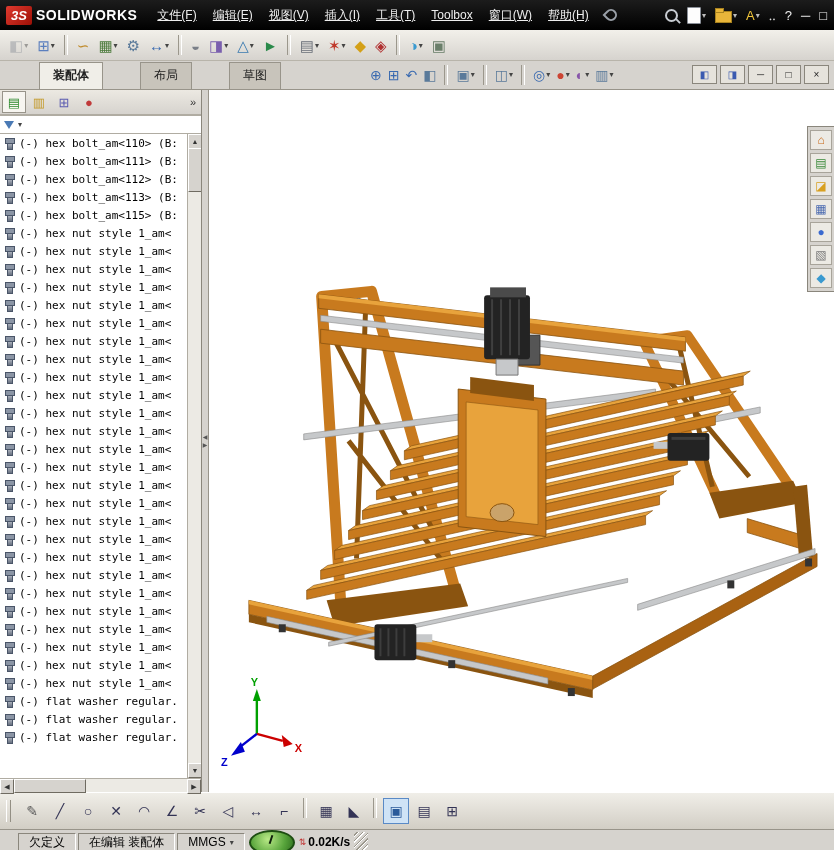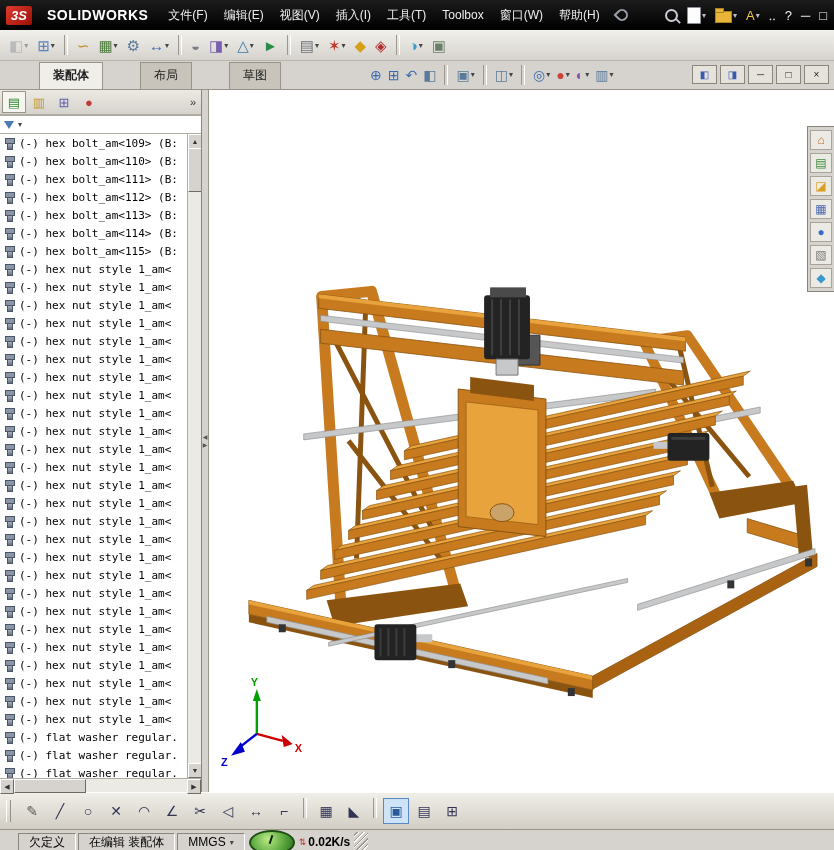--- a/index.html
+++ b/index.html
@@ -2,24 +2,24 @@
 <html style="--m-body: #c87a1e; --m-light: #e8a33c; --m-dark: #8a5410; --m-steel: #c6c8ca; --m-motor: #232323; --axis0: #cc0000; --axis1: #00a000; --axis2: #0000cc;"><head>
 <meta charset="utf-8">
 <style>
   html,body{margin:0;padding:0;background:#808080;}
   .app{width:834px;height:850px;position:relative;overflow:hidden;background:#d6d3ce;
        font-family:"Liberation Sans",sans-serif;cursor:default;}
   .glyph{line-height:1;}
   .caret{font-size:8px;color:#444;margin-left:1px;}
   
   .titlebar{height:30px;background:linear-gradient(#1c1c1c,#000);display:flex;align-items:center;color:#fff;padding:0 4px;white-space:nowrap;}
-  .logo{display:flex;align-items:center;gap:15px;margin:0 12px 0 2px;}
+  .logo{display:flex;align-items:center;gap:4px;margin:0 12px 0 2px;}
   .logo-mark{background:linear-gradient(135deg,#e03a2f,#9c1006);color:#fff;font-weight:bold;font-style:italic;font-size:13px;padding:2px 5px;border-radius:2px;}
   .logo-text{font-weight:bold;font-size:14px;letter-spacing:.5px;}
-  .menu{font-size:12px;padding:0 8px;line-height:30px;color:#eee;}
+  .menu{font-size:12px;padding:0 8px;line-height:30px;color:#eee;text-decoration:underline;}
   .pin{width:8px;height:8px;border:2px solid #9aa0a8;border-radius:50% 50% 50% 0;transform:rotate(45deg);margin:0 8px;}
   .quick{margin-left:auto;display:flex;align-items:center;gap:3px;}
   .qicon{height:22px;display:flex;align-items:center;padding:0 3px;font-size:13px;color:#ddd;}
   .qicon .caret{color:#bbb;}
   .mag{width:9px;height:9px;border:2px solid #c8ccd2;border-radius:50%;position:relative;}
   .mag::after{content:"";position:absolute;width:6px;height:2px;background:#c8ccd2;transform:rotate(45deg);right:-5px;bottom:-2px;}
   .page{width:12px;height:15px;background:#fdfdfd;border:1px solid #8a8f98;border-radius:1px;}
   .folder{width:15px;height:10px;background:#e8b53a;border:1px solid #a8821e;position:relative;margin-top:3px;}
   .folder::before{content:"";position:absolute;top:-4px;left:-1px;width:7px;height:3px;background:#e8b53a;border:1px solid #a8821e;}
   
@@ -289,41 +289,33 @@
           <span class="pchevron">»</span>
       </div>
       <div class="filter-row">
         <span class="funnel"></span>
         <span class="caret">▾</span>
       </div>
       <div class="tree-wrap">
         <div class="tree">
             <div class="tree-row">
               <span class="part-icon"></span>
-              <span class="tree-label">(-) hex bolt_am&lt;109&gt; (B:</span>
-            </div>
-            <div class="tree-row">
-              <span class="part-icon"></span>
               <span class="tree-label">(-) hex bolt_am&lt;110&gt; (B:</span>
             </div>
             <div class="tree-row">
               <span class="part-icon"></span>
               <span class="tree-label">(-) hex bolt_am&lt;111&gt; (B:</span>
             </div>
             <div class="tree-row">
               <span class="part-icon"></span>
               <span class="tree-label">(-) hex bolt_am&lt;112&gt; (B:</span>
             </div>
             <div class="tree-row">
               <span class="part-icon"></span>
               <span class="tree-label">(-) hex bolt_am&lt;113&gt; (B:</span>
-            </div>
-            <div class="tree-row">
-              <span class="part-icon"></span>
-              <span class="tree-label">(-) hex bolt_am&lt;114&gt; (B:</span>
             </div>
             <div class="tree-row">
               <span class="part-icon"></span>
               <span class="tree-label">(-) hex bolt_am&lt;115&gt; (B:</span>
             </div>
             <div class="tree-row">
               <span class="part-icon"></span>
               <span class="tree-label">(-) hex nut style 1_am&lt;</span>
             </div>
             <div class="tree-row">

